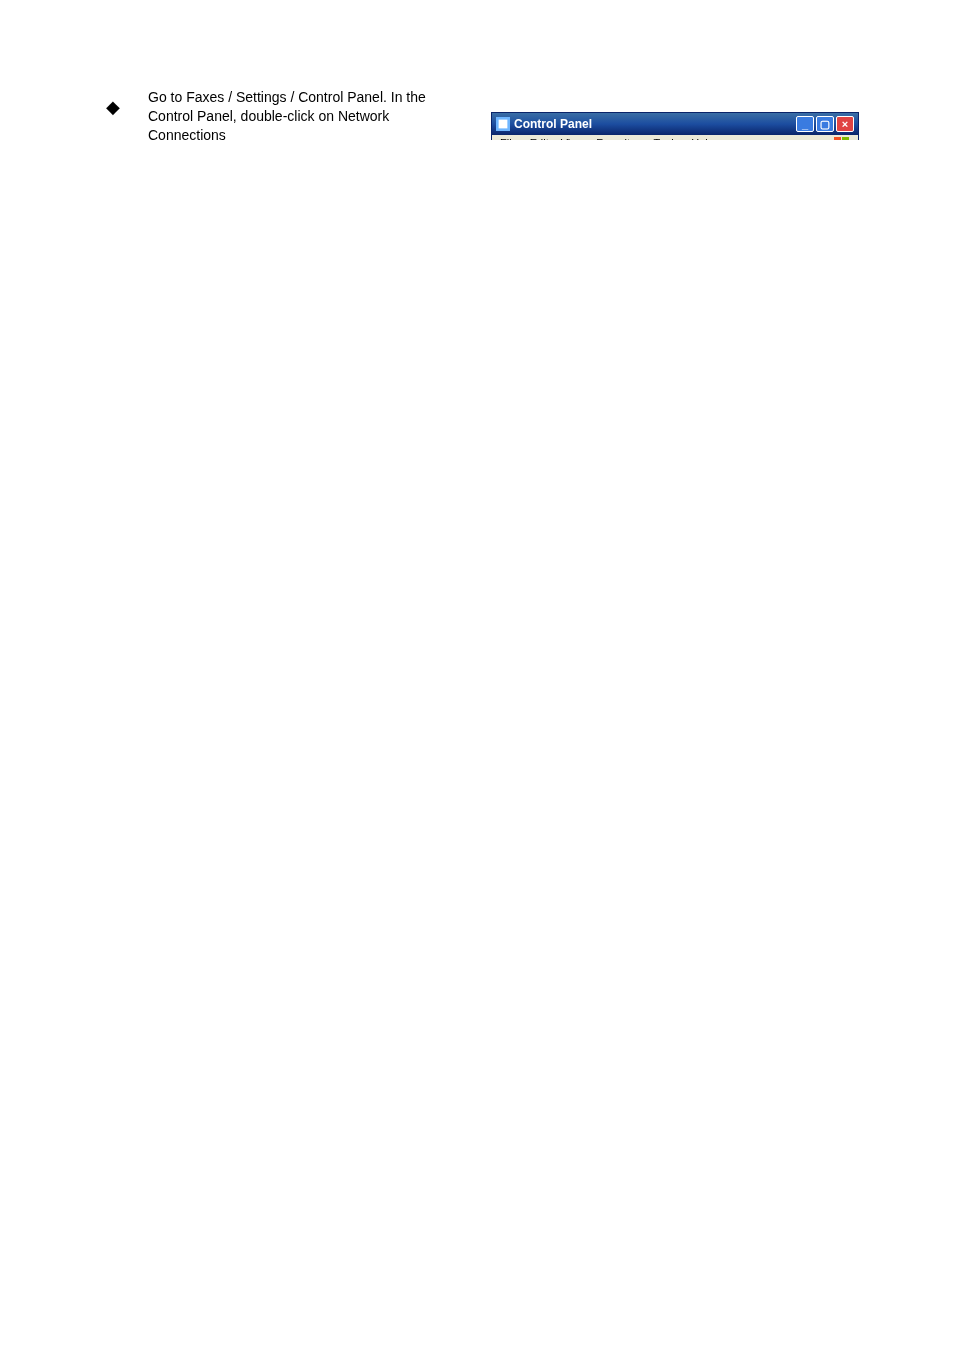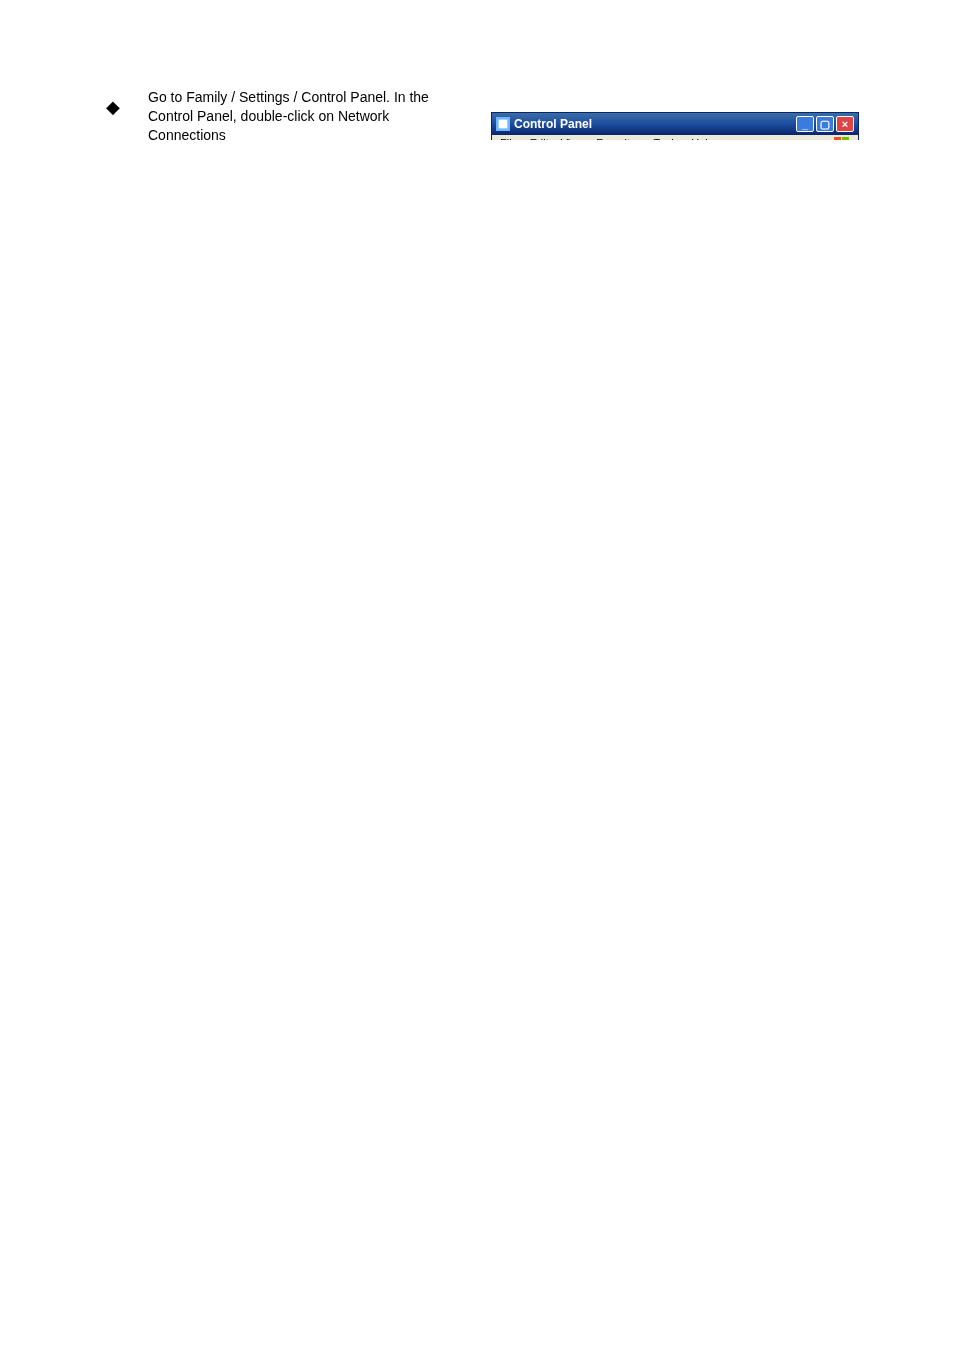--- a/index.html
+++ b/index.html
@@ -98,21 +98,21 @@
   
   svg { display:block; }
 </style>
 </head>
 <body>
 
 <div class="page">
 
   <div class="bullet">◆</div>
 
-  <div class="step-text step1">Go to Family / Settings / Control Panel. In the Control Panel, double-click on Network Connections</div>
+  <div class="step-text step1">Go to Faxes / Settings / Control Panel. In the Control Panel, double-click on Network Connections</div>
   <div class="step-text step2">Double-click Local Area Connection.</div>
   <div class="step-text step3">In the Local Area Connection Status window click Properties.</div>
 
   <div class="xp-window cp-window">
     <div class="xp-titlebar">
       <span class="tb-icon">
         <svg viewBox="0 0 16 16">
             <rect width="16" height="16" fill="#6fb6ff"></rect>
             <rect x="3" y="3" width="10" height="10" fill="#fff"></rect>
           </svg>

